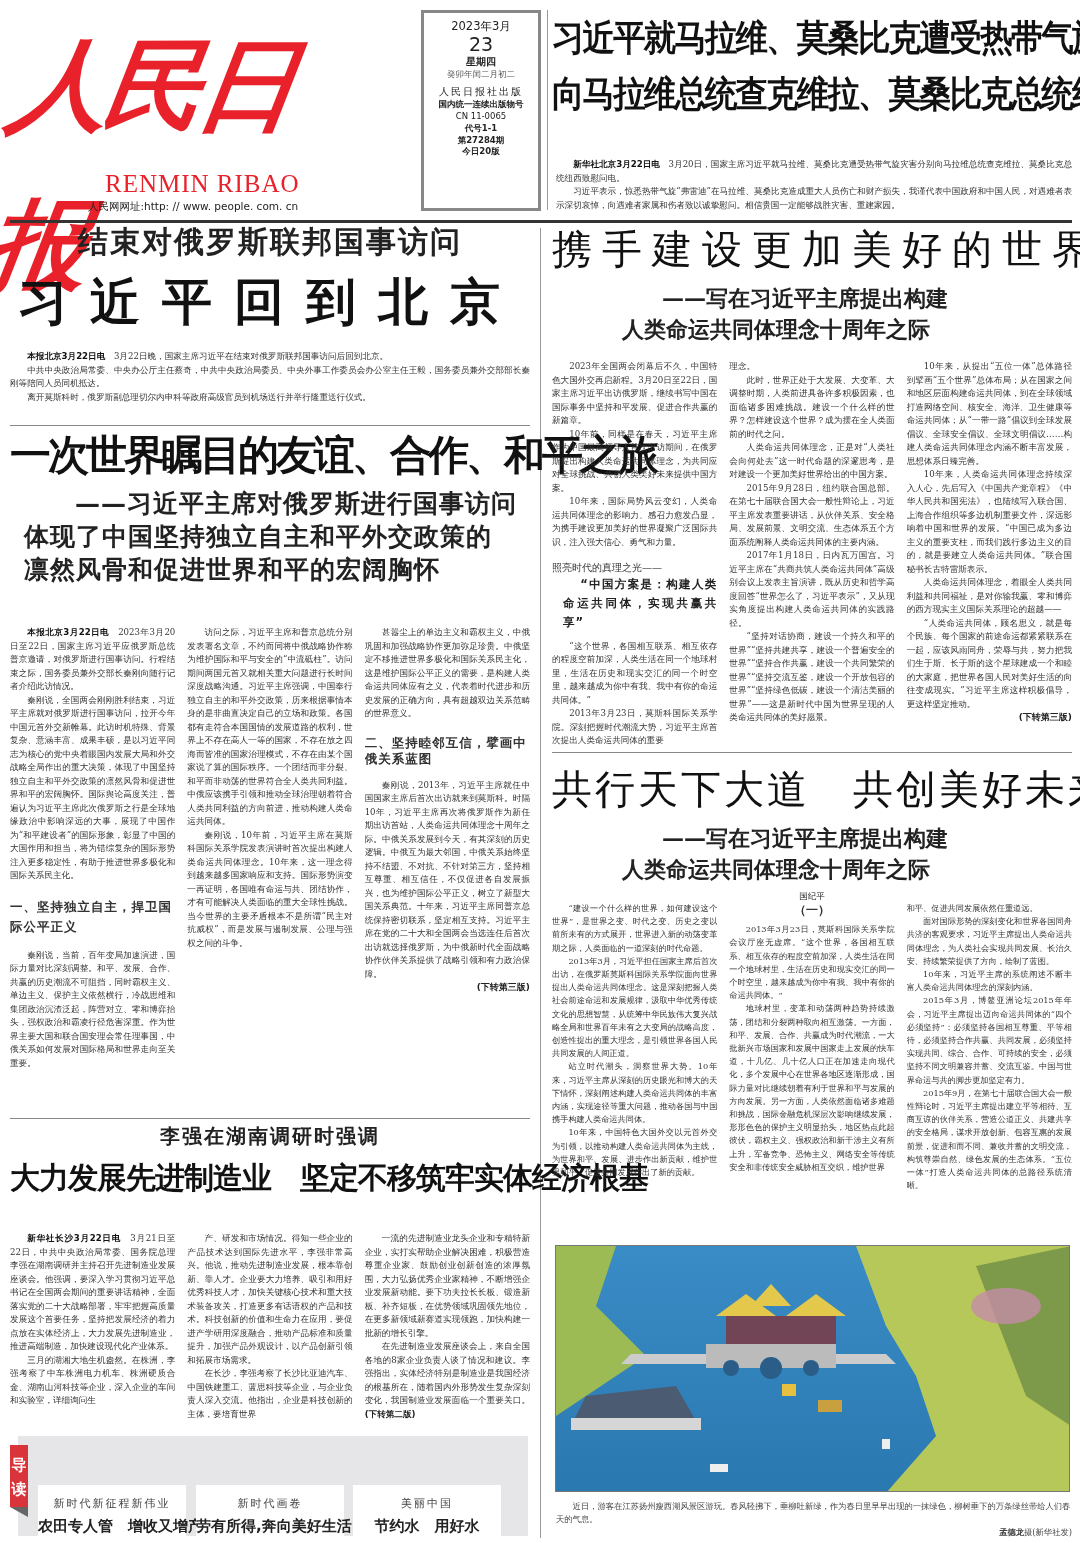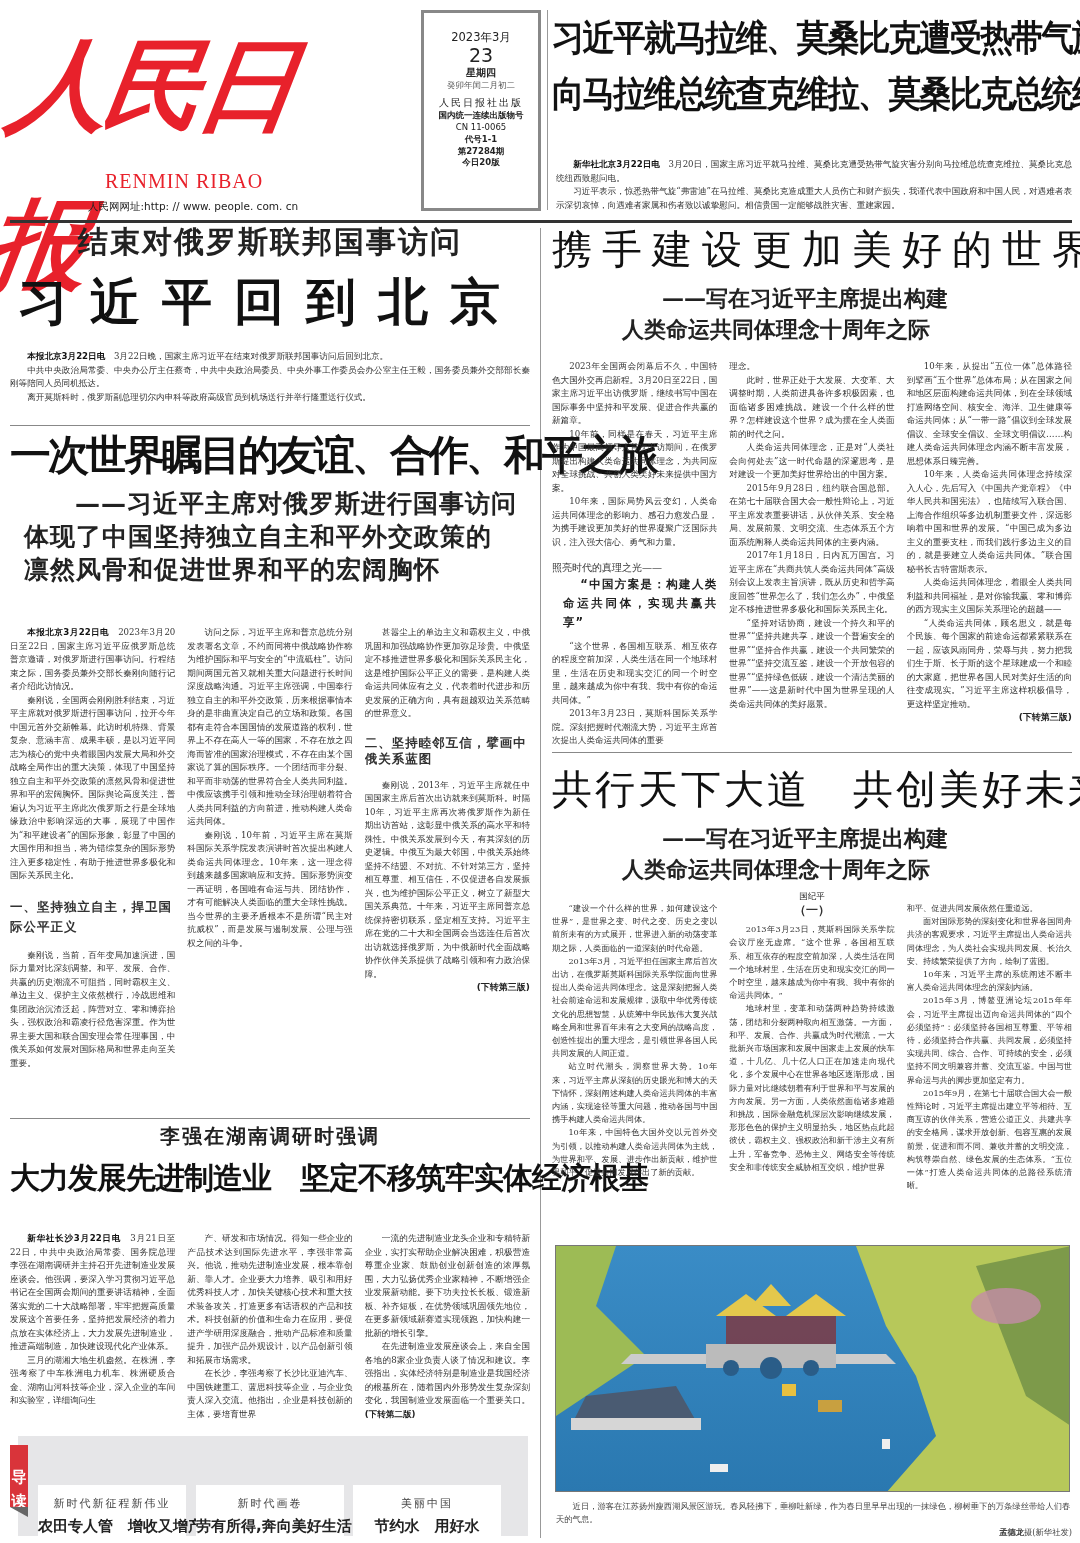--- a/index.html
+++ b/index.html
@@ -9,23 +9,23 @@
   .body-text p { text-indent: 2em; }
   .body-text b { font-family: "DejaVu Sans", sans-serif; font-weight: bold; color: #111; }
   .cols { display: flex; gap: 12px; }
   .cols > div { flex: 1; overflow: hidden; }
   .vrule { background: #999; width: 1px; }
   .hrule-thick { background: #333; height: 3px; }
   .hrule { background: #888; height: 1px; }
 
   
   #masthead-logo { left: 10px; top: 5px; width: 320px; height: 170px; color: #e8212b; font-family: "DejaVu Serif", serif; font-size: 100px; font-weight: bold; font-style: italic; letter-spacing: -6px; line-height: 160px; transform: skewX(-8deg); }
-  #masthead-pinyin { left: 105px; top: 170px; width: 200px; color: #e8212b; font-family: "Liberation Serif", serif; font-size: 20px; letter-spacing: 1px; }
+  #masthead-pinyin { left: 105px; top: 170px; width: 200px; color: #e8212b; font-family: "Liberation Serif", serif; font-size: 25px; letter-spacing: 1px; }
   #masthead-url { left: 88px; top: 200px; font-size: 10.5px; color: #222; }
-  #date-box { left: 421px; top: 10px; width: 120px; height: 201px; border: 3px solid #888; text-align: center; padding-top: 16px; }
+  #date-box { left: 421px; top: 10px; width: 120px; height: 201px; border: 3px solid #888; text-align: center; padding-top: 5px; }
   #date-box div { line-height: 1.4; }
   .db-ym { font-size: 11.5px; }
   .db-day { font-size: 19px; line-height: 1.1 !important; }
   .db-week { font-size: 10px; font-weight: bold; }
   .db-lunar { font-size: 8.5px; color: #555; }
   .db-pub { font-size: 10px; font-family: "DejaVu Serif", serif; letter-spacing: 2px; margin-top: 4px; }
   .db-small { font-size: 8.5px; }
   .db-small-bold { font-size: 8.5px; font-weight: bold; }
 
   #top-head { left: 552px; top: 10px; width: 520px; }
@@ -52,21 +52,21 @@
 
   
   #storyC { left: 10px; top: 1123px; width: 520px; }
 
   
   #photo { left: 555px; top: 1245px; width: 515px; height: 247px; border: 1px solid #777; overflow: hidden; }
   #photo-caption { left: 556px; top: 1500px; width: 516px; font-size: 8.3px; line-height: 13px; font-family: "DejaVu Serif", serif; color: #444; }
 
   
   #guide { left: 18px; top: 1436px; width: 510px; height: 100px; background: #e6e6e8; }
-  .guide-tag { left: 10px; top: 1445px; width: 18px; height: 62px; background: #d9343a; color: #fff; font-weight: bold; font-size: 15px; line-height: 24px; text-align: center; padding-top: 20px; }
+  .guide-tag { left: 10px; top: 1445px; width: 18px; height: 62px; background: #d9343a; color: #fff; font-weight: bold; font-size: 15px; line-height: 24px; text-align: center; padding-top: 8px; }
   .guide-card { position: absolute; top: 9px; width: 148px; height: 79px; background: #fff; text-align: center; margin-top: 40px; }
   .gc-kicker { font-family: "DejaVu Serif", serif; font-size: 11px; color: #444; margin-top: 11px; letter-spacing: 2px; }
   .gc-title { font-size: 15px; font-weight: bold; color: #222; margin-top: 6px; white-space: nowrap; }
   .gc-page { font-family: "DejaVu Serif", serif; font-size: 8.5px; color: #555; margin-top: 7px; }
   .gc-arrow { color: #1a79b8; font-size: 8px; padding: 0 10px; }
   .jump { font-family: "DejaVu Sans", sans-serif; font-weight: bold; color: #222; }
 </style>
 </head>
 <body>
 
@@ -127,21 +127,21 @@
     <div style="font-family:'DejaVu Sans',sans-serif;font-weight:bold;font-size:12.5px;line-height:20px;margin:14px 0 12px;text-indent:0;letter-spacing:1px;text-align:left;">一、坚持独立自主，捍卫国际公平正义</div>
     <p>秦刚说，当前，百年变局加速演进，国际力量对比深刻调整。和平、发展、合作、共赢的历史潮流不可阻挡，同时霸权主义、单边主义、保护主义依然横行，冷战思维和集团政治沉渣泛起，阵营对立、零和博弈抬头，强权政治和霸凌行径危害深重。作为世界主要大国和联合国安理会常任理事国，中俄关系如何发展对国际格局和世界走向至关重要。</p>
   </div>
   <div>
     <p>访问之际，习近平主席和普京总统分别发表署名文章，不约而同将中俄战略协作称为维护国际和平与安全的“中流砥柱”。访问期间两国元首又就相关重大问题进行长时间深度战略沟通。习近平主席强调，中国奉行独立自主的和平外交政策，历来根据事情本身的是非曲直决定自己的立场和政策。各国都有走符合本国国情的发展道路的权利，世界上不存在高人一等的国家，不存在放之四海而皆准的国家治理模式，不存在由某个国家说了算的国际秩序。一个团结而非分裂、和平而非动荡的世界符合全人类共同利益。中俄应该携手引领和推动全球治理朝着符合人类共同利益的方向前进，推动构建人类命运共同体。</p>
     <p>秦刚说，10年前，习近平主席在莫斯科国际关系学院发表演讲时首次提出构建人类命运共同体理念。10年来，这一理念得到越来越多国家响应和支持。国际形势演变一再证明，各国唯有命运与共、团结协作，才有可能解决人类面临的重大全球性挑战。当今世界的主要矛盾根本不是所谓“民主对抗威权”，而是发展与遏制发展、公理与强权之间的斗争。</p>
   </div>
   <div>
     <p>甚嚣尘上的单边主义和霸权主义，中俄巩固和加强战略协作更加弥足珍贵。中俄坚定不移推进世界多极化和国际关系民主化，这是维护国际公平正义的需要，是构建人类命运共同体应有之义，代表着时代进步和历史发展的正确方向，具有超越双边关系范畴的世界意义。</p>
     <div style="font-family:'DejaVu Sans',sans-serif;font-weight:bold;font-size:12.5px;line-height:16px;margin:14px 0 12px;text-indent:0;letter-spacing:1px;text-align:left;">二、坚持睦邻互信，擘画中俄关系蓝图</div>
-    <p>秦刚说，2013年，习近平主席就任中国国家主席后首次出访就来到莫斯科。时隔10年，习近平主席再次将俄罗斯作为新任期出访首站，这彰显中俄关系的高水平和特殊性。中俄关系发展到今天，有其深刻的历史逻辑。中俄互为最大邻国，中俄关系始终坚持不结盟、不对抗、不针对第三方，坚持相互尊重、相互信任，不仅促进各自发展振兴，也为维护国际公平正义，树立了新型大国关系典范。十年来，习近平主席同普京总统保持密切联系，坚定相互支持。习近平主席在党的二十大和全国两会当选连任后首次出访就选择俄罗斯，为中俄新时代全面战略协作伙伴关系提供了战略引领和有力政治保障。</p>
+    <p>秦刚说，2013年，习近平主席就任中国国家主席后首次出访就来到莫斯科。时隔10年，习近平主席再次将俄罗斯作为新任期出访首站，人类命运共同体理念十周年之际。中俄关系发展到今天，有其深刻的历史逻辑。中俄互为最大邻国，中俄关系始终坚持不结盟、不对抗、不针对第三方，坚持相互尊重、相互信任，不仅促进各自发展振兴，也为维护国际公平正义，树立了新型大国关系典范。十年来，习近平主席同普京总统保持密切联系，坚定相互支持。习近平主席在党的二十大和全国两会当选连任后首次出访就选择俄罗斯，为中俄新时代全面战略协作伙伴关系提供了战略引领和有力政治保障。</p>
     <div style="text-align:right;font-size:9px;" class="jump">(下转第三版)</div>
   </div>
 </div>
 
 <div class="abs hrule" style="left:10px;top:1118px;width:520px;"></div>
 
 <div class="abs" id="storyC">
   <div class="sub-head" style="font-size:20px;font-weight:bold;color:#222;">李强在湖南调研时强调</div>
   <div style="text-align:center;font-family:'DejaVu Serif',serif;font-size:30px;font-weight:bold;letter-spacing:-1px;white-space:nowrap;margin-top:8px;color:#111;">大力发展先进制造业　坚定不移筑牢实体经济根基</div>
 </div>
@@ -195,21 +195,21 @@
       <div style="font-family:'DejaVu Sans',sans-serif;font-weight:bold;font-size:11.5px;line-height:19px;letter-spacing:1px;color:#222;text-indent:1.5em;margin-left:11px;">“中国方案是：构建人类命运共同体，实现共赢共享”</div>
     </div>
     <p>“这个世界，各国相互联系、相互依存的程度空前加深，人类生活在同一个地球村里，生活在历史和现实交汇的同一个时空里，越来越成为你中有我、我中有你的命运共同体。”</p>
     <p>2013年3月23日，莫斯科国际关系学院。深刻把握时代潮流大势，习近平主席首次提出人类命运共同体的重要</p>
   </div>
   <div>
     <p style="text-indent:0;">理念。</p>
     <p>此时，世界正处于大发展、大变革、大调整时期，人类前进具备许多积极因素，也面临诸多困难挑战。建设一个什么样的世界？怎样建设这个世界？成为摆在全人类面前的时代之问。</p>
     <p>人类命运共同体理念，正是对“人类社会向何处去”这一时代命题的深邃思考，是对建设一个更加美好世界给出的中国方案。</p>
     <p>2015年9月28日，纽约联合国总部。在第七十届联合国大会一般性辩论上，习近平主席发表重要讲话，从伙伴关系、安全格局、发展前景、文明交流、生态体系五个方面系统阐释人类命运共同体的主要内涵。</p>
-    <p>2017年1月18日，日内瓦万国宫。习近平主席在“共商共筑人类命运共同体”高级别会议上发表主旨演讲，既从历史和哲学高度回答“世界怎么了，我们怎么办”，中俄坚定不移推进世界多极化和国际关系民主化。</p>
+    <p>2017年1月18日，日内瓦万国宫。习近平主席在“共商共筑人类命运共同体”高级别会议上发表主旨演讲，既从历史和哲学高度回答“世界怎么了，习近平表示”，又从现实角度提出构建人类命运共同体的实践路径。</p>
     <p>“坚持对话协商，建设一个持久和平的世界”“坚持共建共享，建设一个普遍安全的世界”“坚持合作共赢，建设一个共同繁荣的世界”“坚持交流互鉴，建设一个开放包容的世界”“坚持绿色低碳，建设一个清洁美丽的世界”——这是新时代中国为世界呈现的人类命运共同体的美好愿景。</p>
   </div>
   <div>
     <p>10年来，从提出“五位一体”总体路径到擘画“五个世界”总体布局；从在国家之间和地区层面构建命运共同体，到在全球领域打造网络空间、核安全、海洋、卫生健康等命运共同体；从“一带一路”倡议到全球发展倡议、全球安全倡议、全球文明倡议……构建人类命运共同体理念内涵不断丰富发展，思想体系日臻完善。</p>
     <p>10年来，人类命运共同体理念持续深入人心，先后写入《中国共产党章程》《中华人民共和国宪法》，也陆续写入联合国、上海合作组织等多边机制重要文件，深远影响着中国和世界的发展。“中国已成为多边主义的重要支柱，而我们践行多边主义的目的，就是要建立人类命运共同体。”联合国秘书长古特雷斯表示。</p>
     <p>人类命运共同体理念，着眼全人类共同利益和共同福祉，是对你输我赢、零和博弈的西方现实主义国际关系理论的超越——</p>
     <p>“人类命运共同体，顾名思义，就是每个民族、每个国家的前途命运都紧紧联系在一起，应该风雨同舟，荣辱与共，努力把我们生于斯、长于斯的这个星球建成一个和睦的大家庭，把世界各国人民对美好生活的向往变成现实。”习近平主席这样积极倡导，更这样坚定推动。</p>
     <div style="text-align:right;font-size:9px;" class="jump">(下转第三版)</div>
   </div>
 </div>

